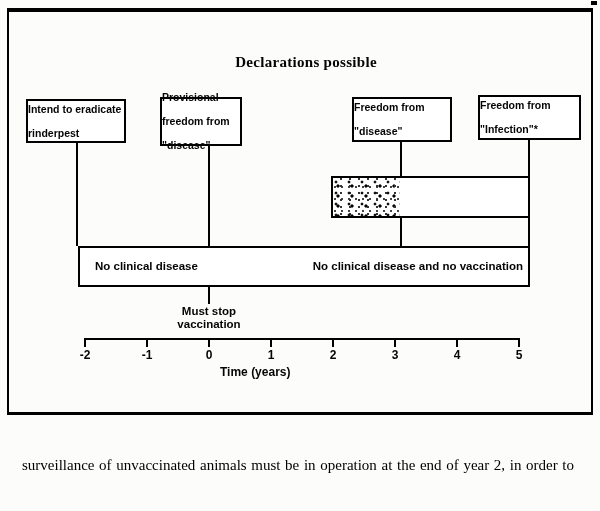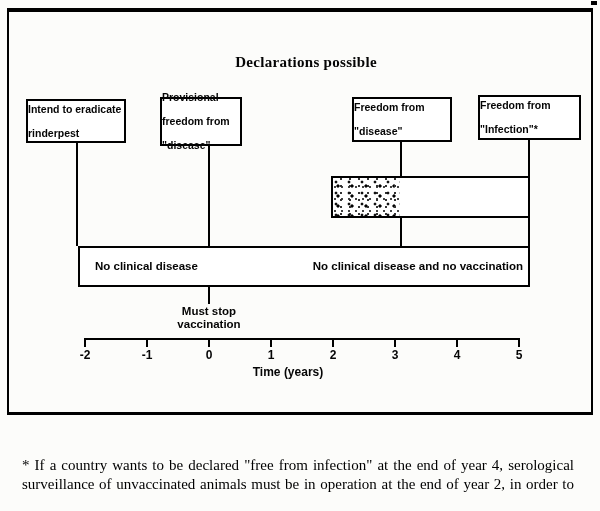--- a/index.html
+++ b/index.html
@@ -67,21 +67,21 @@
     position:absolute; left:149px; top:305px; width:120px; text-align:center;
     font:bold 11.5px/13px "Liberation Sans","DejaVu Sans",sans-serif;
   }
   .axis-line { position:absolute; left:84px; top:338px; width:436px; height:2px; background:#000; }
   .tick { position:absolute; top:338px; width:2px; height:9px; background:#000; }
   .tick-label {
     position:absolute; top:349px; width:30px; text-align:center;
     font:bold 12px/13px "Liberation Sans","DejaVu Sans",sans-serif;
   }
   .axis-title {
-    position:absolute; left:228px; top:366px; width:120px; text-align:center;
+    position:absolute; left:220px; top:366px; width:120px; text-align:left;
     font:bold 12px/13px "Liberation Sans","DejaVu Sans",sans-serif;
   }
   .footnote {
     position:absolute; left:22px; top:456px; width:552px;
     font:15px/18.5px "Liberation Serif","DejaVu Serif",serif; color:#000;
   }
   .fn-line { white-space:normal; }
   .fn-line.j { text-align:justify; text-align-last:justify; }
 </style>
 </head>
@@ -149,17 +149,16 @@
   <div class="tick-label" style="left:194px">0</div>
   <div class="tick-label" style="left:256px">1</div>
   <div class="tick-label" style="left:318px">2</div>
   <div class="tick-label" style="left:380px">3</div>
   <div class="tick-label" style="left:442px">4</div>
   <div class="tick-label" style="left:504px">5</div>
 
   <div class="axis-title">Time (years)</div>
 
   <div class="footnote">
-    <div class="fn-line j">* If a country wants to be declared "free from infection" at the end of year 4, serological</div>
     <div class="fn-line j">surveillance of unvaccinated animals must be in operation at the end of year 2, in order to</div>
   </div>
 
 </div>
 
 </body></html>

